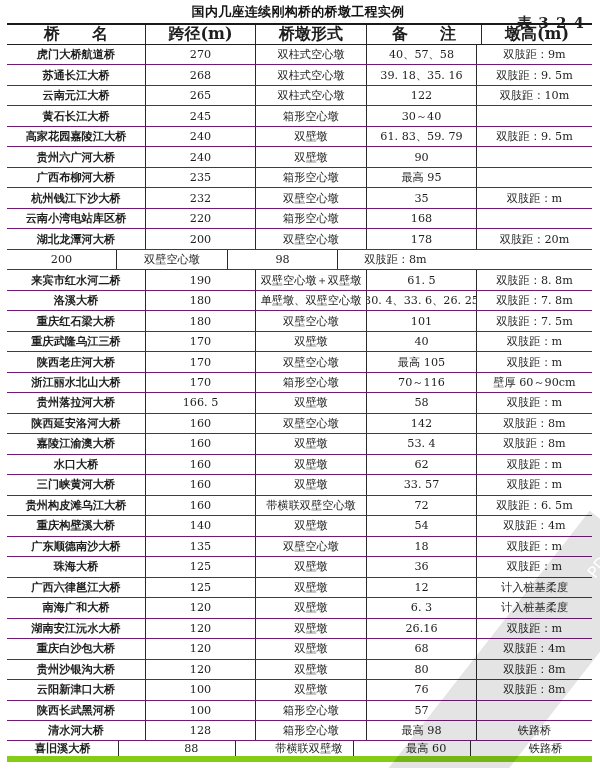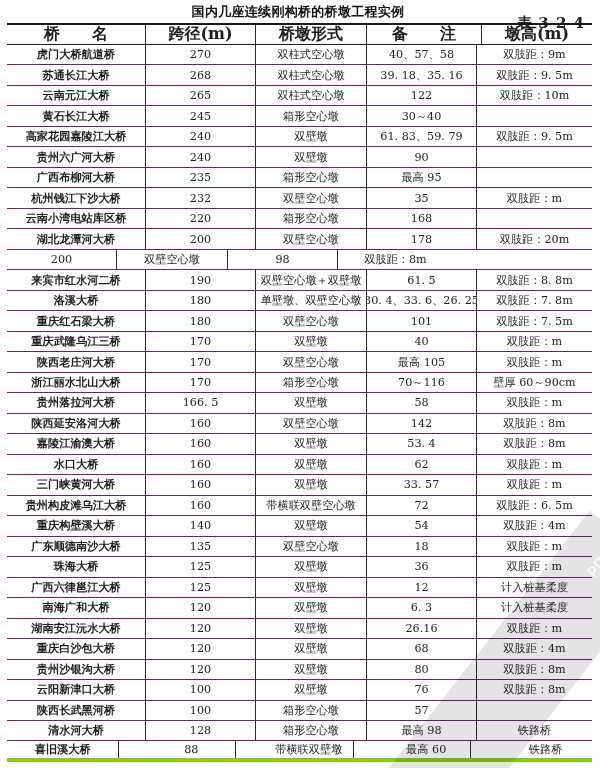--- a/index.html
+++ b/index.html
@@ -19,21 +19,21 @@
   }
   .tbl {
     position:absolute; left:7px; top:23px; width:585px;
     border-top:2px solid #1a1a1a;
   }
   .row {
     display:flex; height:20.49px; box-sizing:border-box;
     border-bottom:1px solid #701a75;
   }
   .row.head { height:20px; border-bottom:1.5px solid #1f1f1f; }
-  .row:last-child { border-bottom:4px solid #84cc16;gap:28px; }
+  .row:last-child { border-bottom:6px solid #84cc16;gap:28px; }
   .cell {
     box-sizing:border-box; height:100%;
     display:flex; align-items:center; justify-content:center;
     font-size:11.2px; white-space:nowrap; overflow:hidden;
     border-right:1px solid #2a2a2a; color:#1e1e1e;
   }
   .cell:last-child { border-right:none; }
   .c0 { width:139px; font-weight:bold; }
   .c1 { width:110px; }
   .c2 { width:111px; }

